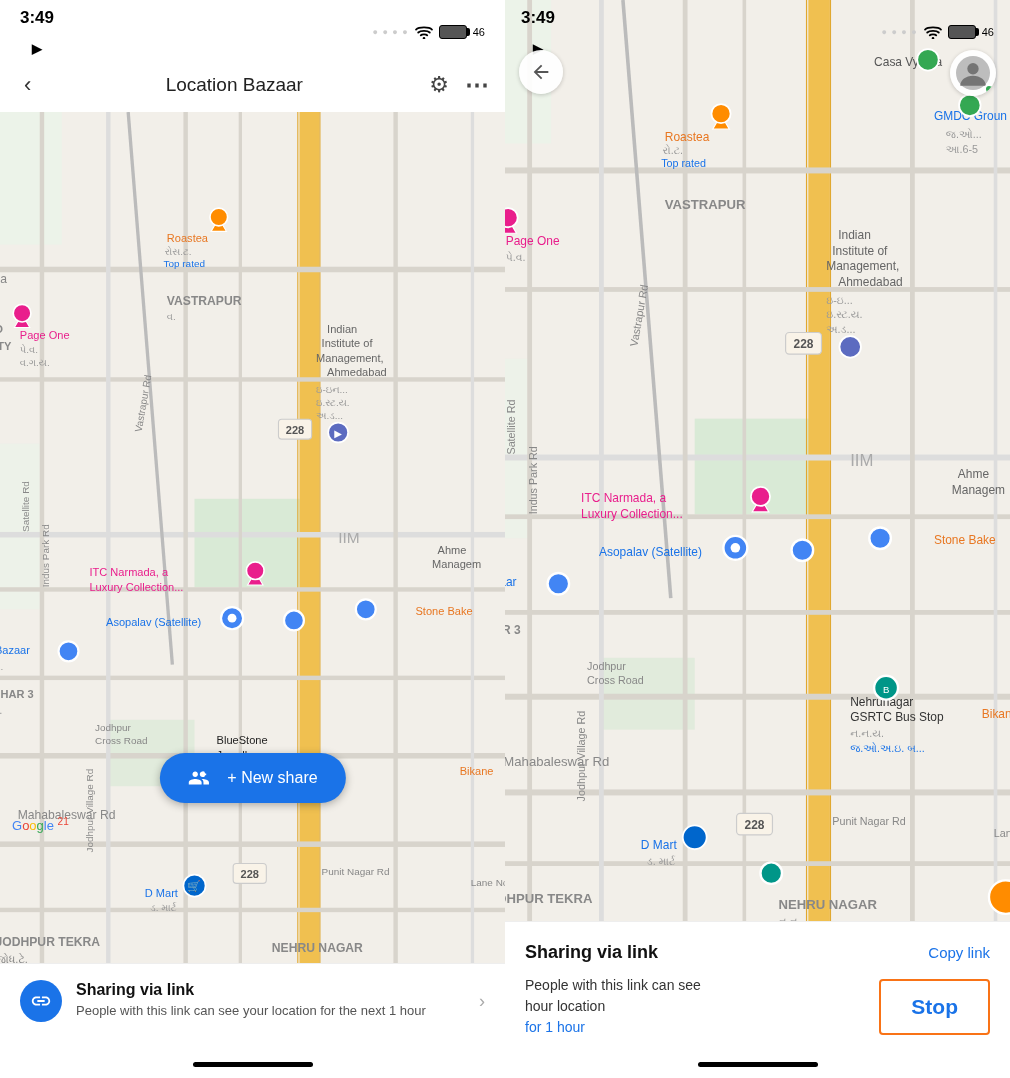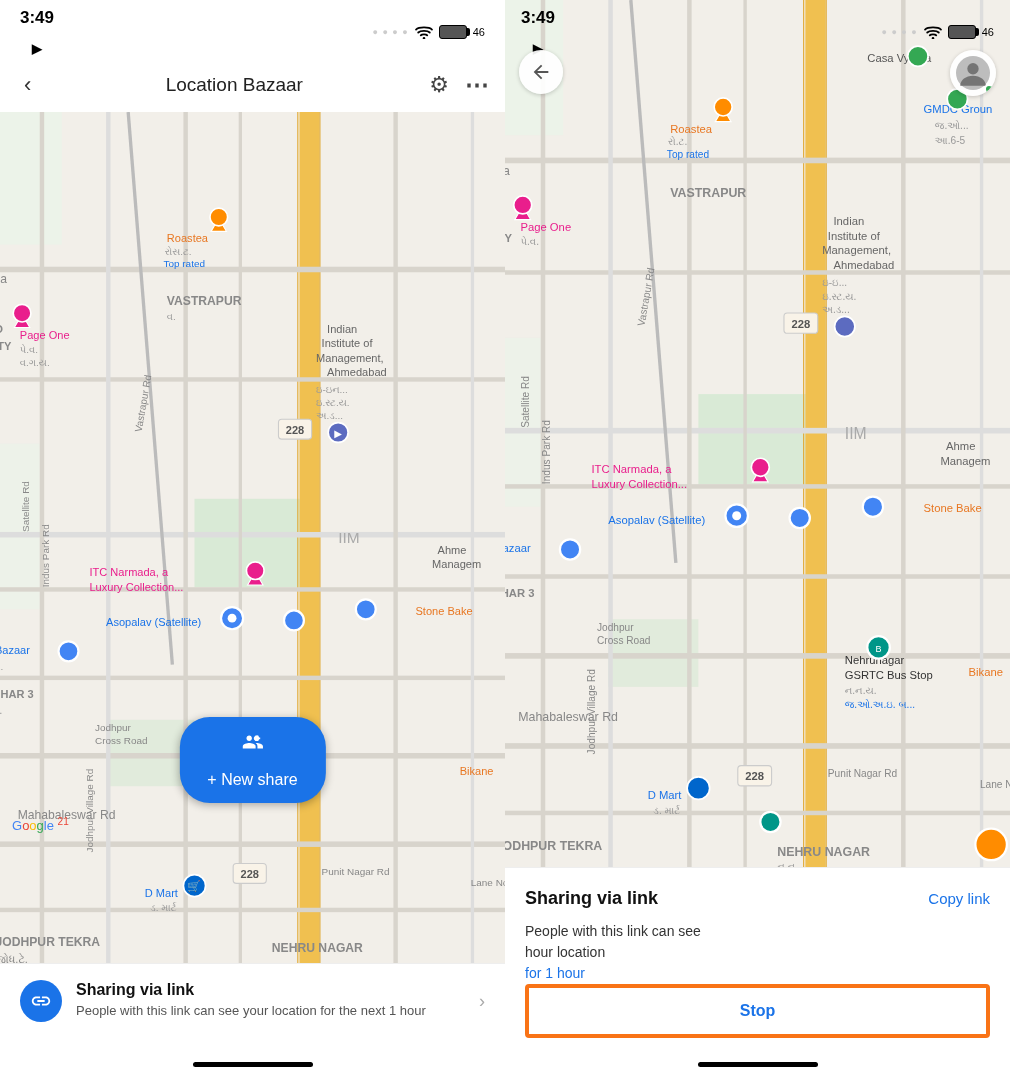--- a/index.html
+++ b/index.html
@@ -87,21 +87,20 @@
       border-radius: 30px;
       padding: 14px 28px;
       font-size: 16px;
       font-weight: 500;
       display: flex;
       align-items: center;
       gap: 18px;
       cursor: pointer;
       box-shadow: 0 2px 8px rgba(0,0,0,0.3);
       white-space: nowrap;
-      flex-direction: column;
     }
 
     .google-logo {
       position: absolute;
       bottom: 130px;
       left: 12px;
       font-size: 13px;
       font-weight: 400;
     }
     .google-logo .g { color: #4285f4; }
@@ -245,39 +244,39 @@
       font-size: 15px;
       color: #1a73e8;
       font-weight: 400;
       cursor: pointer;
       background: none;
       border: none;
     }
 
     .expanded-body {
       display: flex;
+      align-items: center;
       justify-content: space-between;
-      flex-direction: column;
     }
     .expanded-desc {
       font-size: 14px;
       color: #333;
       line-height: 1.5;
     }
     .expanded-desc .duration-link {
       color: #1a73e8;
       font-weight: 500;
       margin-top: 26px;
     }
 
     .stop-btn {
-      border: 4px solid #f97316;
+      border: 2px solid #f97316;
       background: #fff;
       color: #1a73e8;
-      font-size: 16px;
+      font-size: 21px;
       font-weight: 600;
       padding: 14px 30px;
       border-radius: 4px;
       cursor: pointer;
       flex-shrink: 0;
     }
 
     .home-indicator-right {
       height: 28px;
       display: flex;

